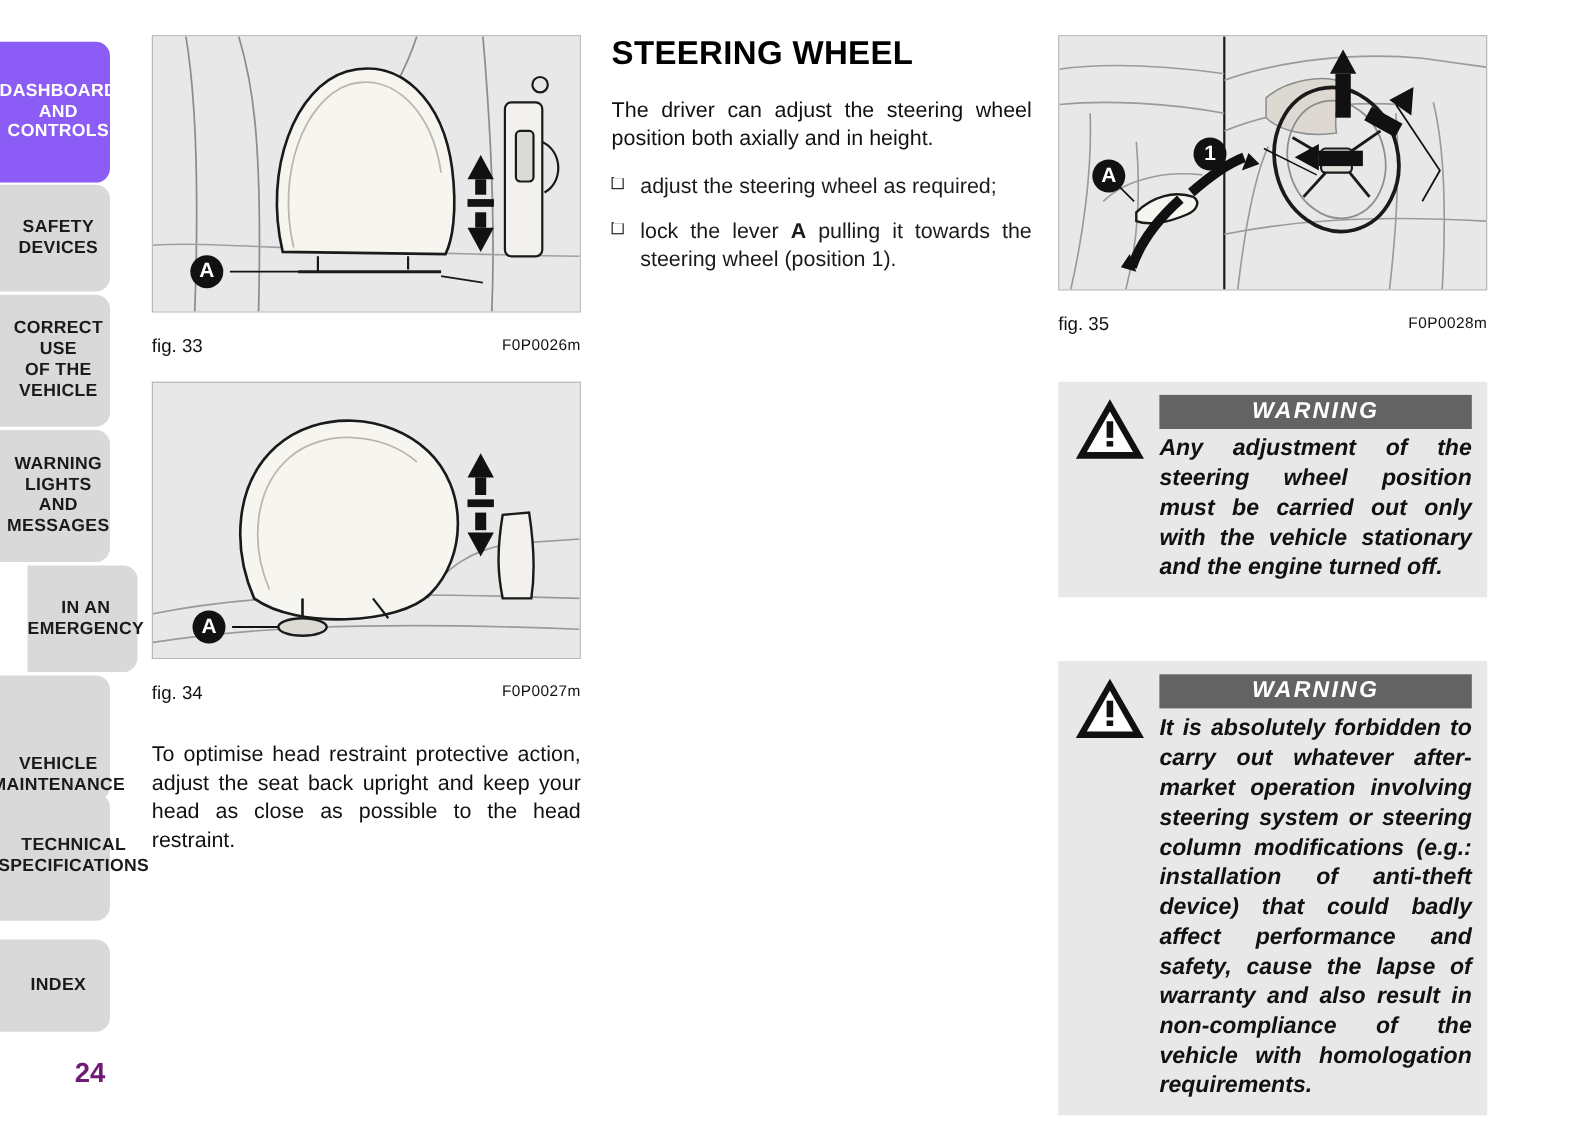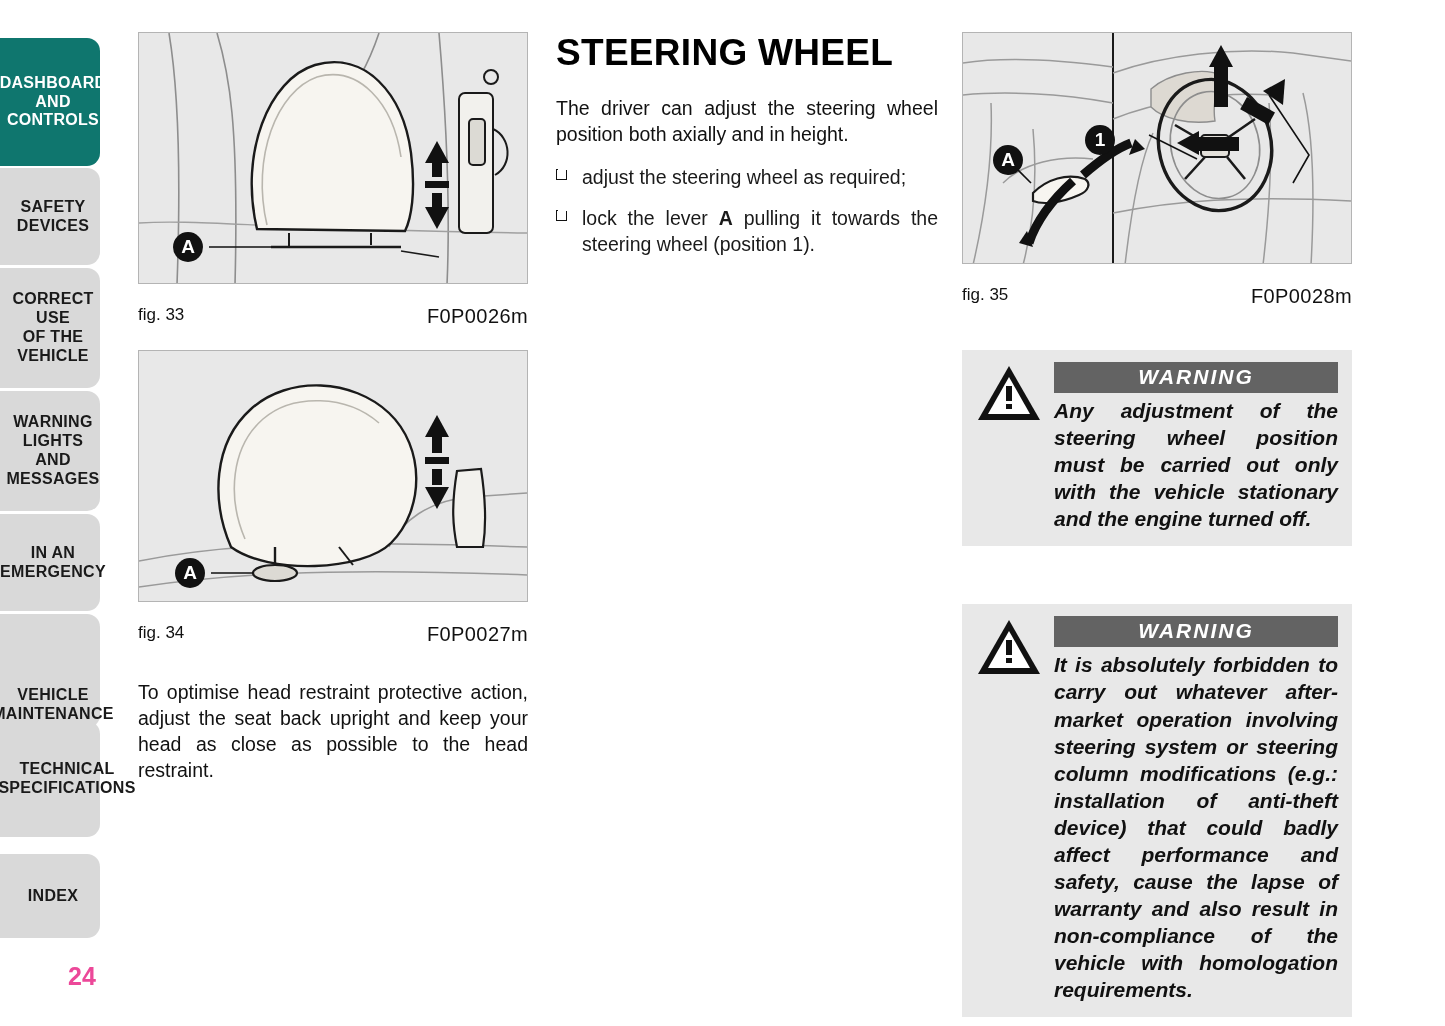--- a/index.html
+++ b/index.html
@@ -21,57 +21,57 @@
     position:absolute; left:0; width:100px;
     border-top-right-radius:13px;
     border-bottom-right-radius:13px;
     display:flex; align-items:center; justify-content:center;
     text-align:center;
     font-weight:bold;
     letter-spacing:.3px;
     line-height:1.18;
     padding:4px 8px 4px 14px;
   }
-  .tab.active { background:#0f766e; color:#ffffff; }
+  .tab.active { background:#8b5cf6; color:#ffffff; }
   .tab.inactive { background:#d9d9d9; color:#1a1a1a; }
   .tab span { display:block; }
 
   #page-number {
     position:absolute; left:68px; top:962px;
-    font-size:25px; font-weight:bold; color:#ec4899;
+    font-size:25px; font-weight:bold; color:#701a75;
   }
 
   
   .col { position:absolute; top:32px; }
   #col1 { left:138px; width:390px; }
   #col2 { left:556px; width:382px; }
   #col3 { left:962px; width:390px; }
 
   
   .figbox {
     background:#e8e8e8;
     border:1px solid #b4b4b4;
     position:relative;
     overflow:hidden;
   }
   .figcaption {
     display:flex; justify-content:space-between;
     font-size:17px; color:#111;
     margin-top:21px;
   }
-  .figcaption .code { font-size:20px; letter-spacing:.4px; }
+  .figcaption .code { font-size:14px; letter-spacing:.4px; }
 
   .bodytext {
     font-size:19.5px;
     line-height:1.33;
     text-align:justify;
     color:#111;
   }
   h1.title {
-    font-size:37px;
+    font-size:30px;
     font-weight:bold;
     letter-spacing:.3px;
     margin:0 0 22px 0;
     color:#000;
   }
   p.para { margin:0 0 17px 0; }
   ul.bullets { list-style:none; margin:0; padding:0; }
   ul.bullets li {
     position:relative;
     padding-left:26px;
@@ -161,21 +161,21 @@
   </div>
 
   <div class="tab inactive" style="top:391px; height:120px;">
     <div>
       <span>WARNING</span>
       <span>LIGHTS AND</span>
       <span>MESSAGES</span>
     </div>
   </div>
 
-  <div class="tab inactive" style="top:514px; height:97px;">
+  <div class="tab inactive" style="top:514px; height:97px;margin-left:25px;">
     <div>
       <span>IN AN</span>
       <span>EMERGENCY</span>
     </div>
   </div>
 
   <div class="tab inactive" style="top:614px; height:114px;align-items:flex-end;">
     <div>
       <span>VEHICLE</span>
       <span>MAINTENANCE</span>

